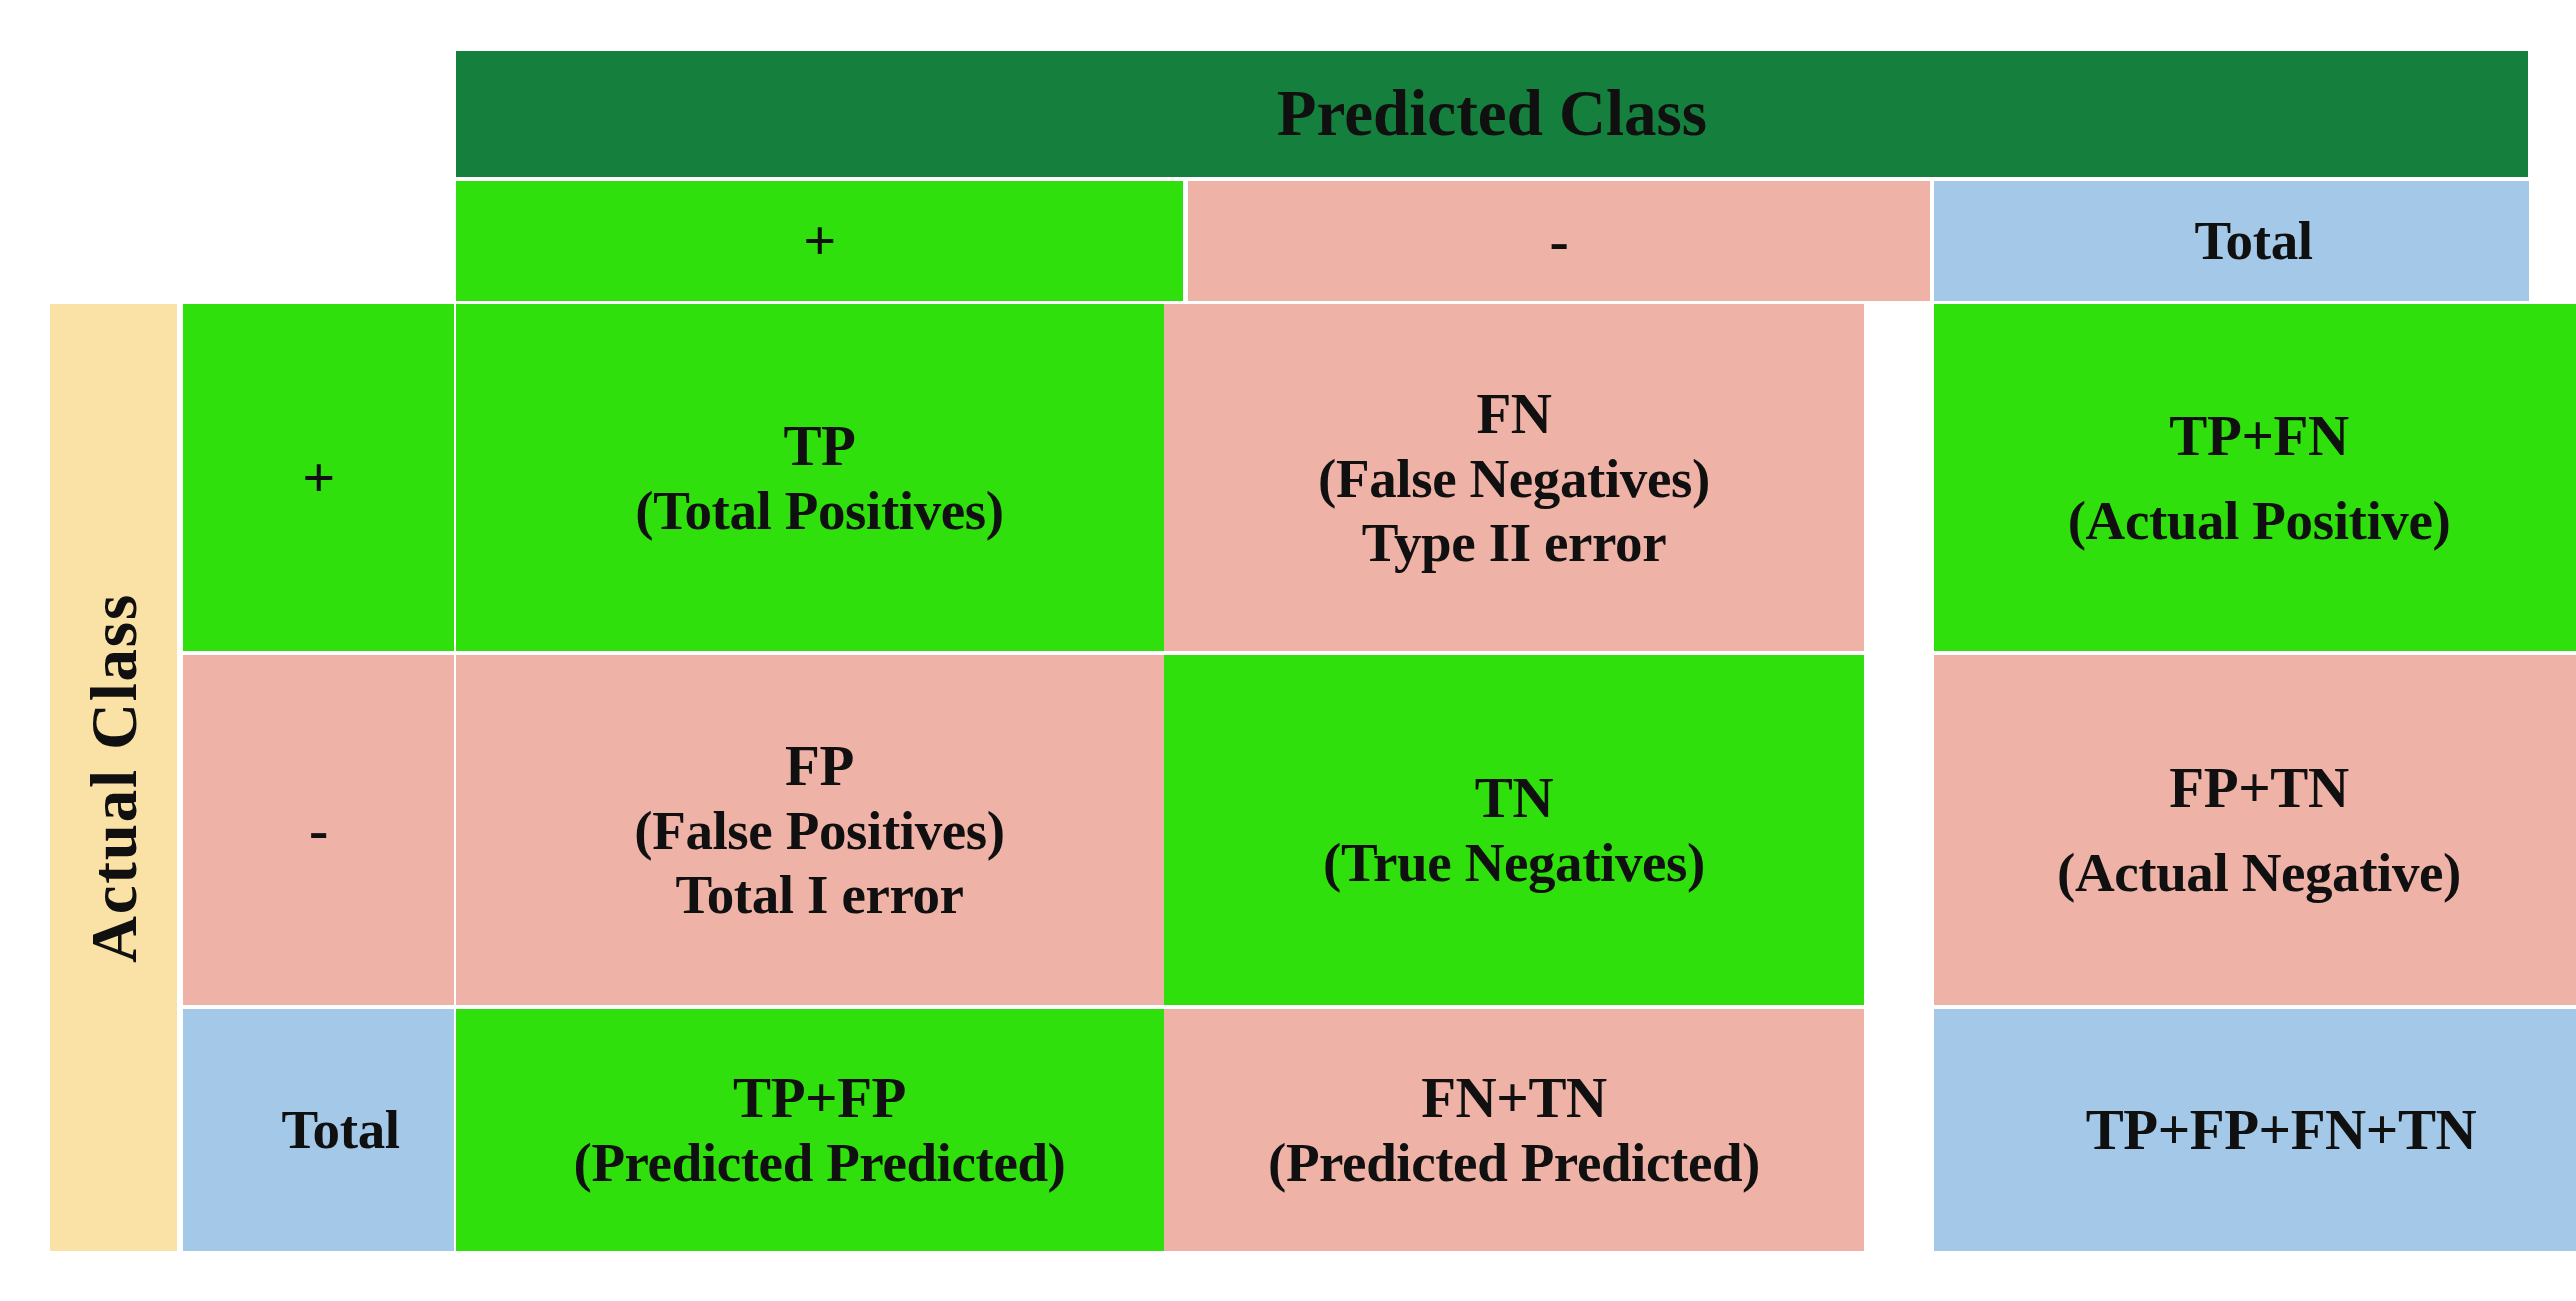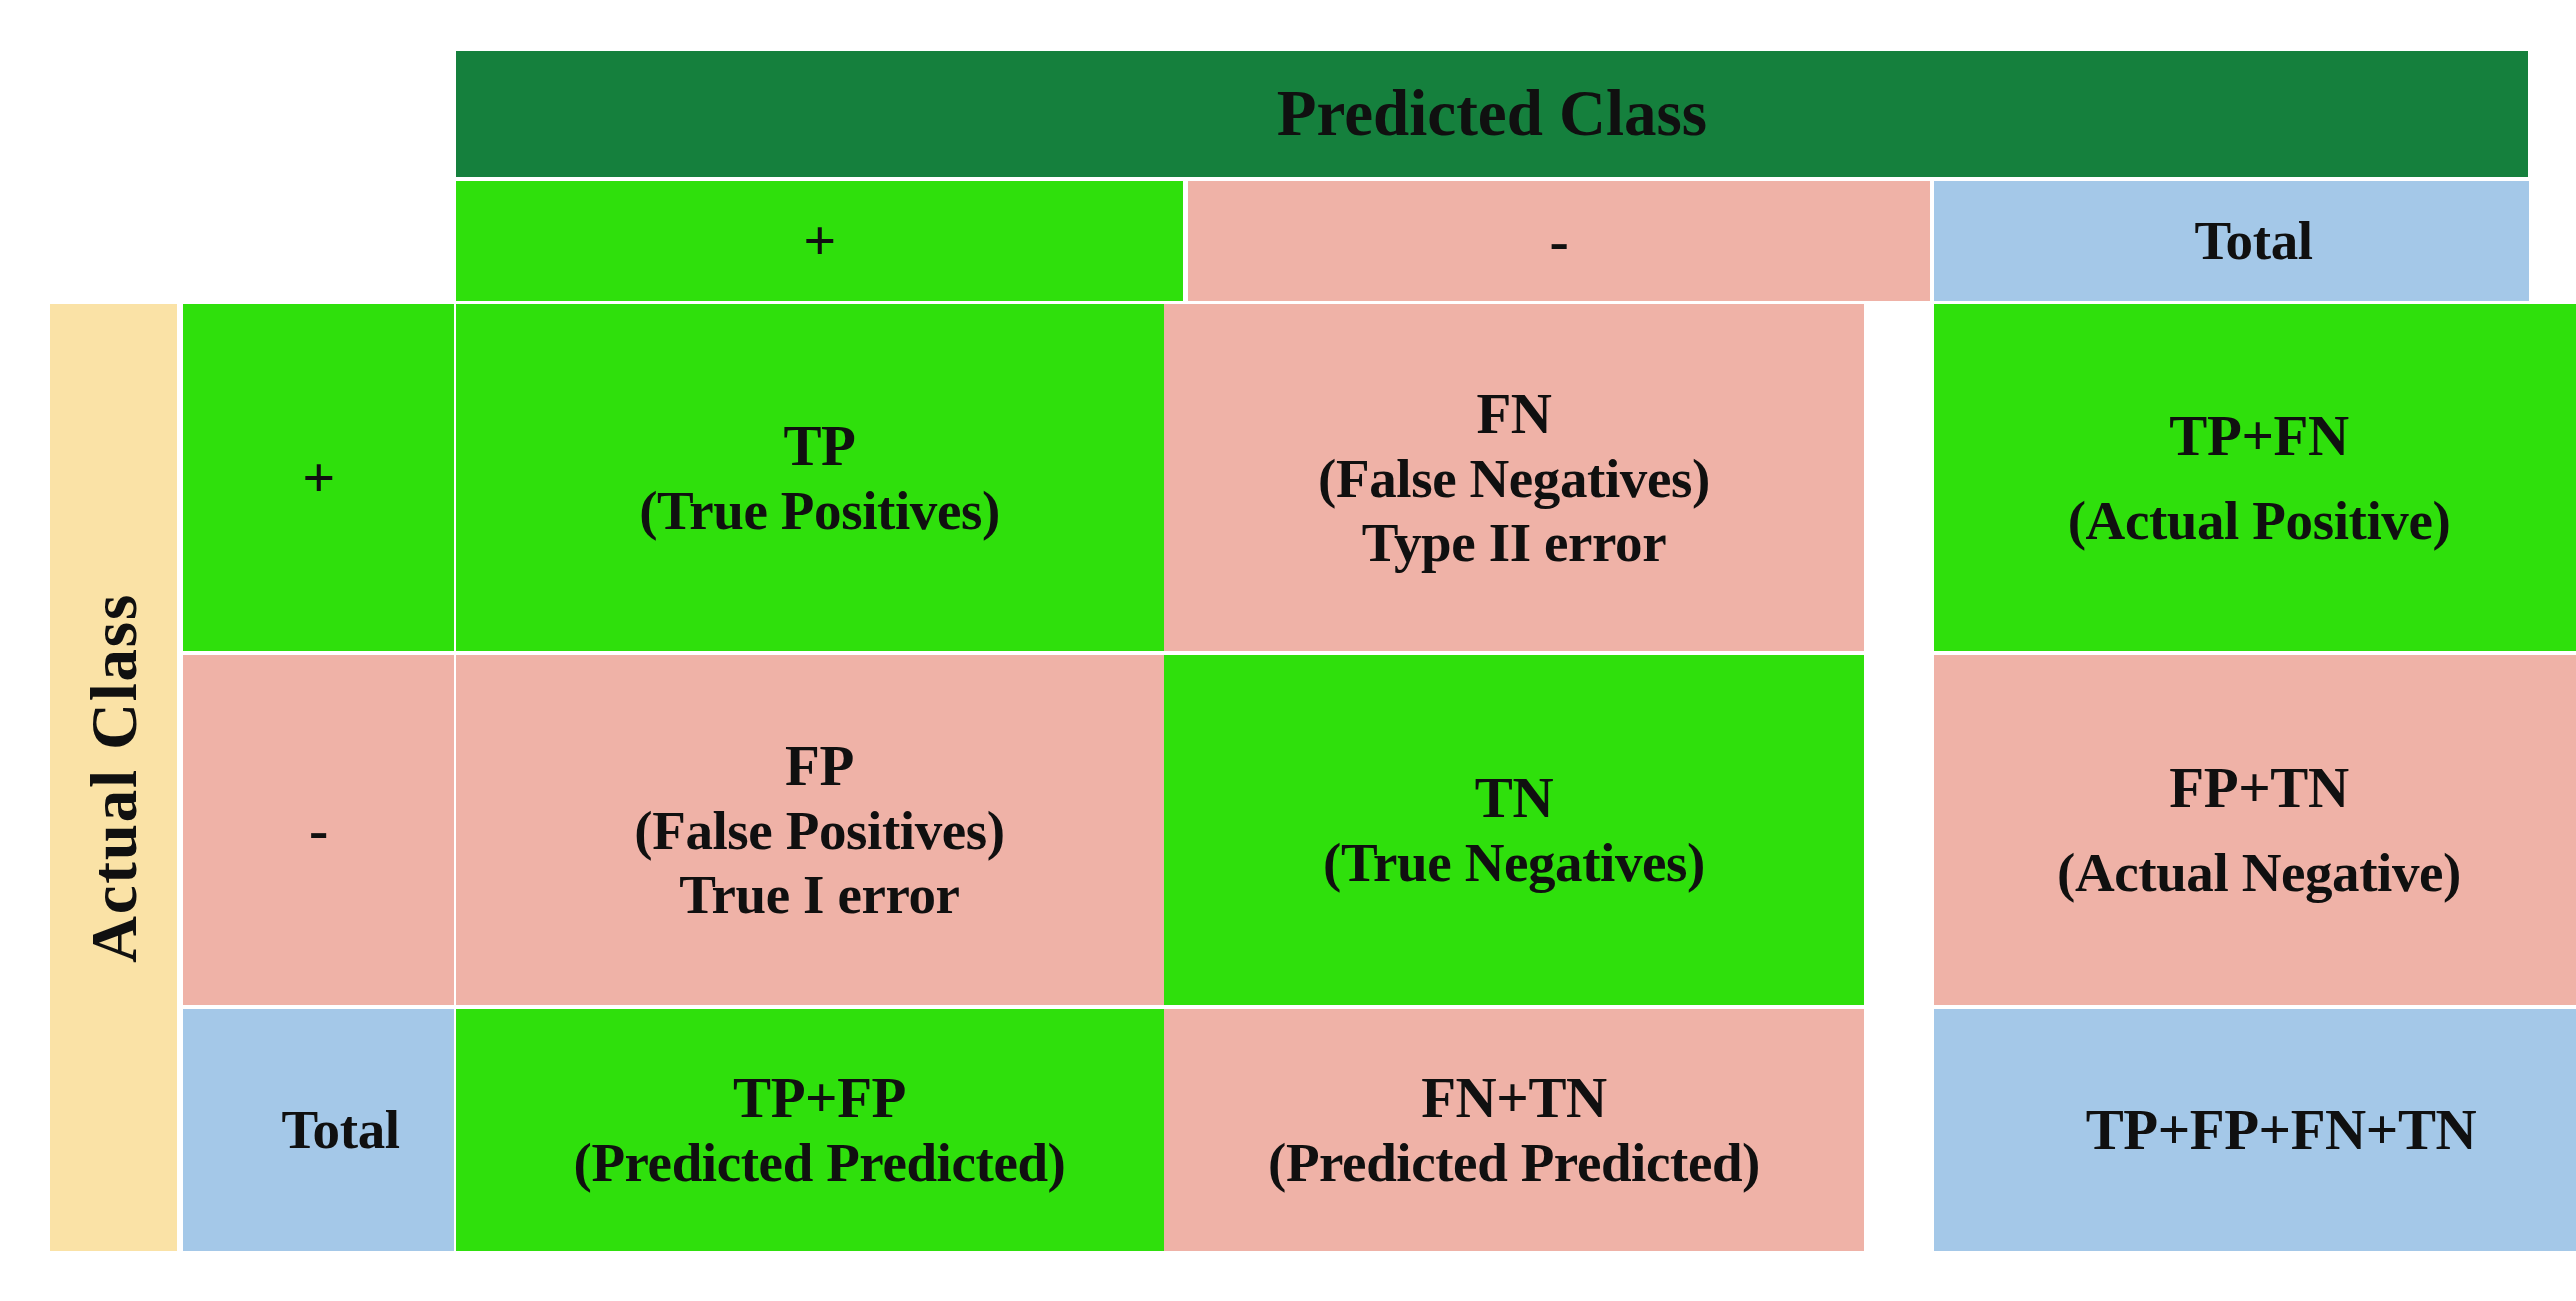--- a/index.html
+++ b/index.html
@@ -121,36 +121,36 @@
   <div id="colhead-plus" class="cell colhead bg-green">+</div>
   <div id="colhead-minus" class="cell colhead bg-pink">-</div>
   <div id="colhead-total" class="cell colhead bg-blue">Total</div>
 
   <div id="rowhead-plus" class="cell rowhead bg-green">+</div>
   <div id="rowhead-minus" class="cell rowhead bg-pink">-</div>
   <div id="rowhead-total" class="cell rowhead bg-blue">Total</div>
 
   <div class="cell body-cell r1 c1 bg-green">
     <span class="line abbr">TP</span>
-    <span class="line">(True Positives)</span>
+    <span class="line">(Total Positives)</span>
   </div>
   <div class="cell body-cell r1 c2 bg-pink">
     <span class="line abbr">FN</span>
     <span class="line">(False Negatives)</span>
     <span class="line">Type II error</span>
   </div>
   <div class="cell body-cell r1 c3 bg-green">
     <span class="line abbr">TP+FN</span>
     <span class="line">(Actual Positive)</span>
   </div>
 
   <div class="cell body-cell r2 c1 bg-pink">
     <span class="line abbr">FP</span>
     <span class="line">(False Positives)</span>
-    <span class="line">True I error</span>
+    <span class="line">Total I error</span>
   </div>
   <div class="cell body-cell r2 c2 bg-green">
     <span class="line abbr">TN</span>
     <span class="line">(True Negatives)</span>
   </div>
   <div class="cell body-cell r2 c3 bg-pink">
     <span class="line abbr">FP+TN</span>
     <span class="line">(Actual Negative)</span>
   </div>
 

